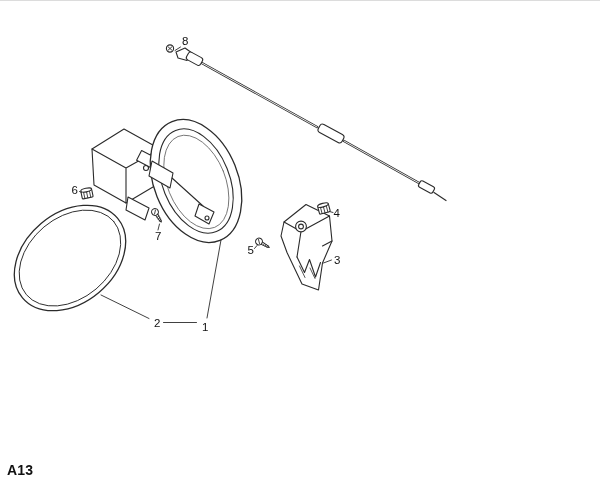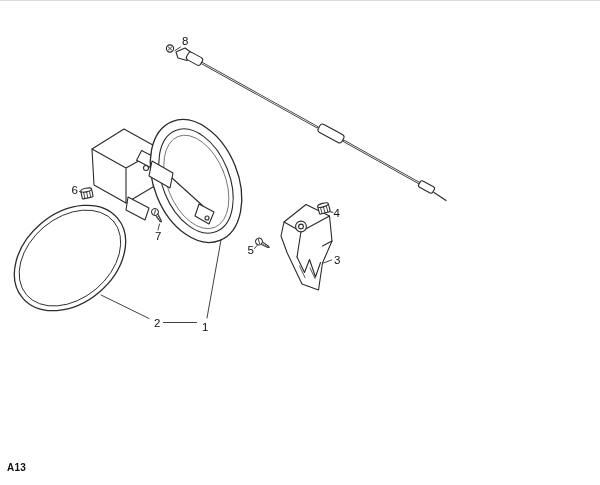--- a/index.html
+++ b/index.html
@@ -22,21 +22,21 @@
     background: #dcdcdc;
   }
   #diagram-svg {
     position: absolute;
     top: 0; left: 0;
   }
   #figure-code {
     position: absolute;
     left: 7px;
     top: 462px;
-    font-size: 10px;
+    font-size: 14px;
     font-weight: bold;
     color: #111111;
     letter-spacing: 0.2px;
     text-align: center;
   }
   text.callout {
     font-family: "Liberation Sans", sans-serif;
     font-size: 11.5px;
     fill: #111111;
   }

